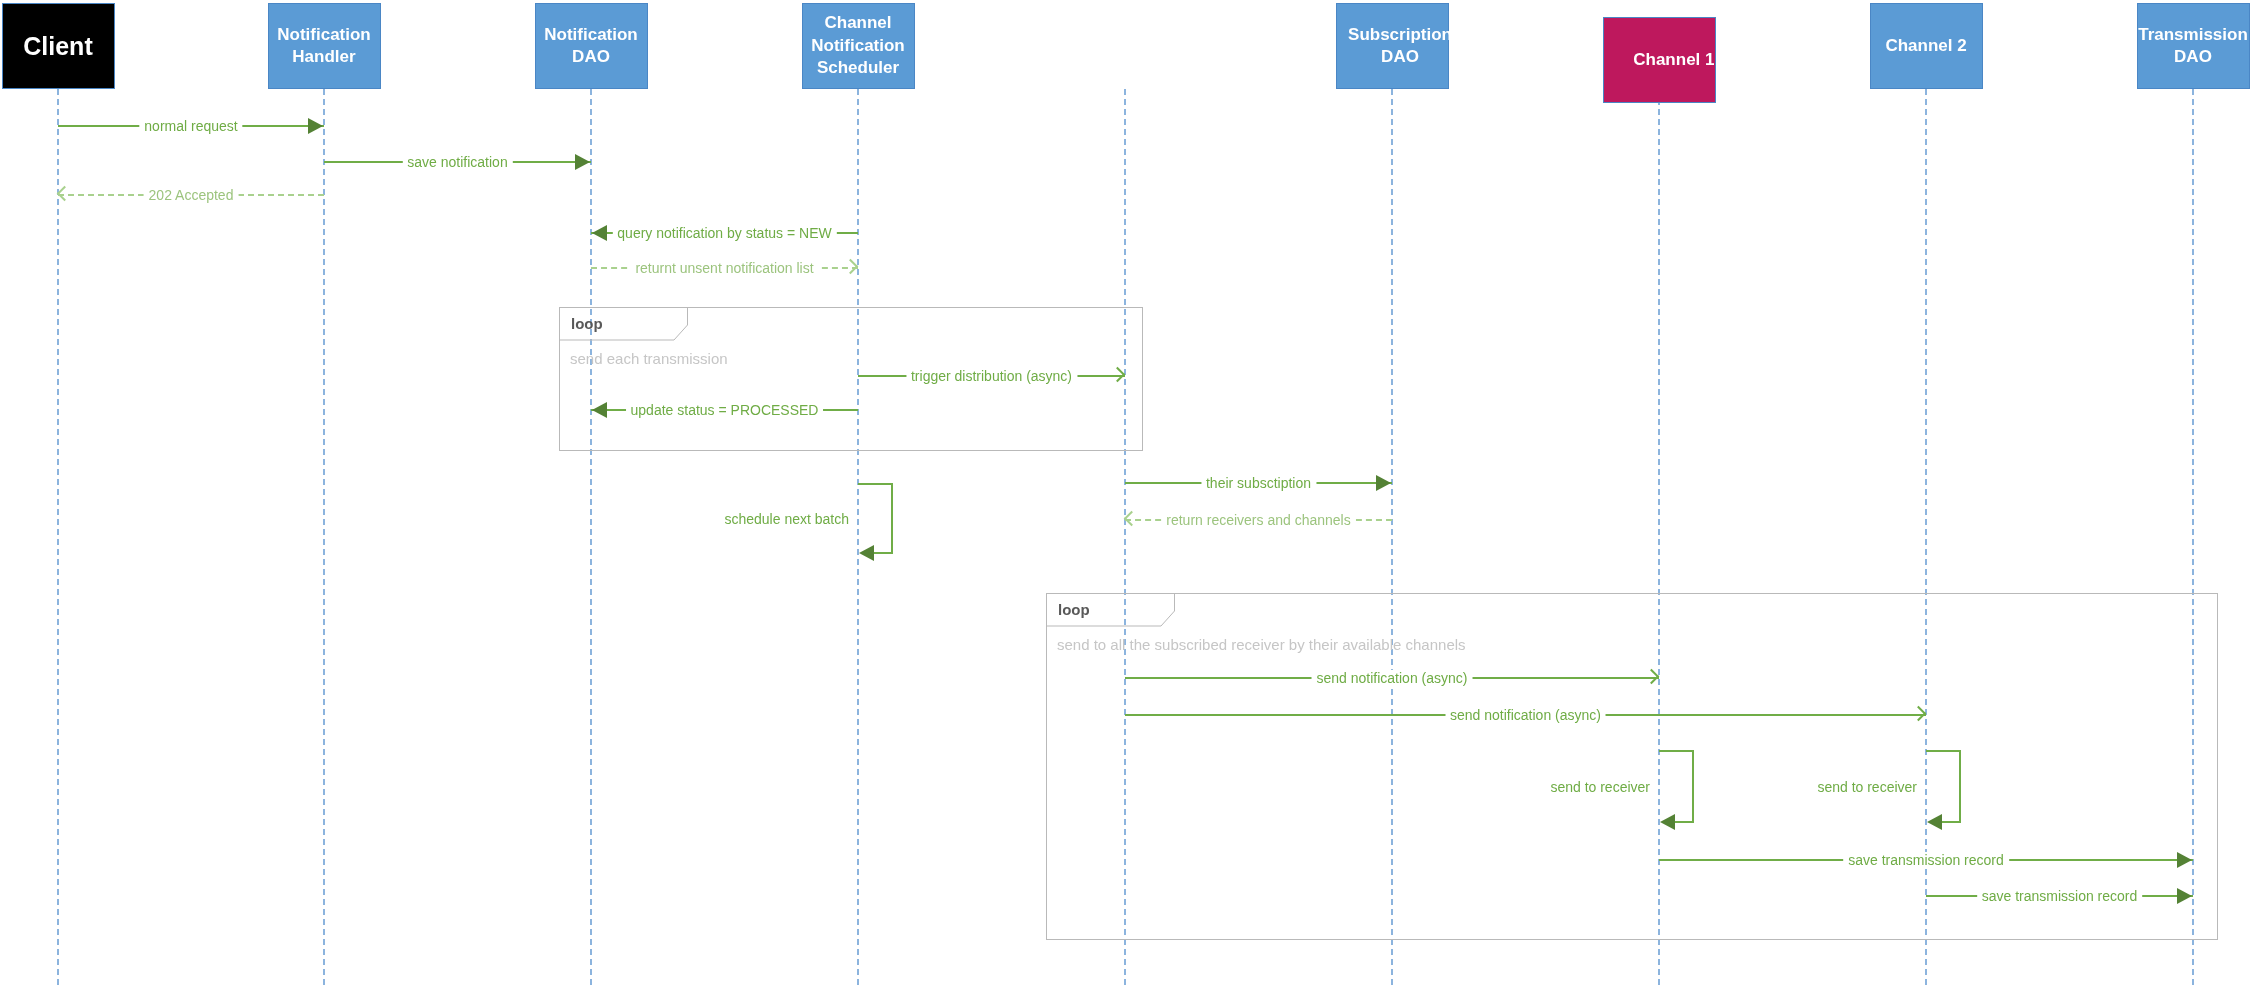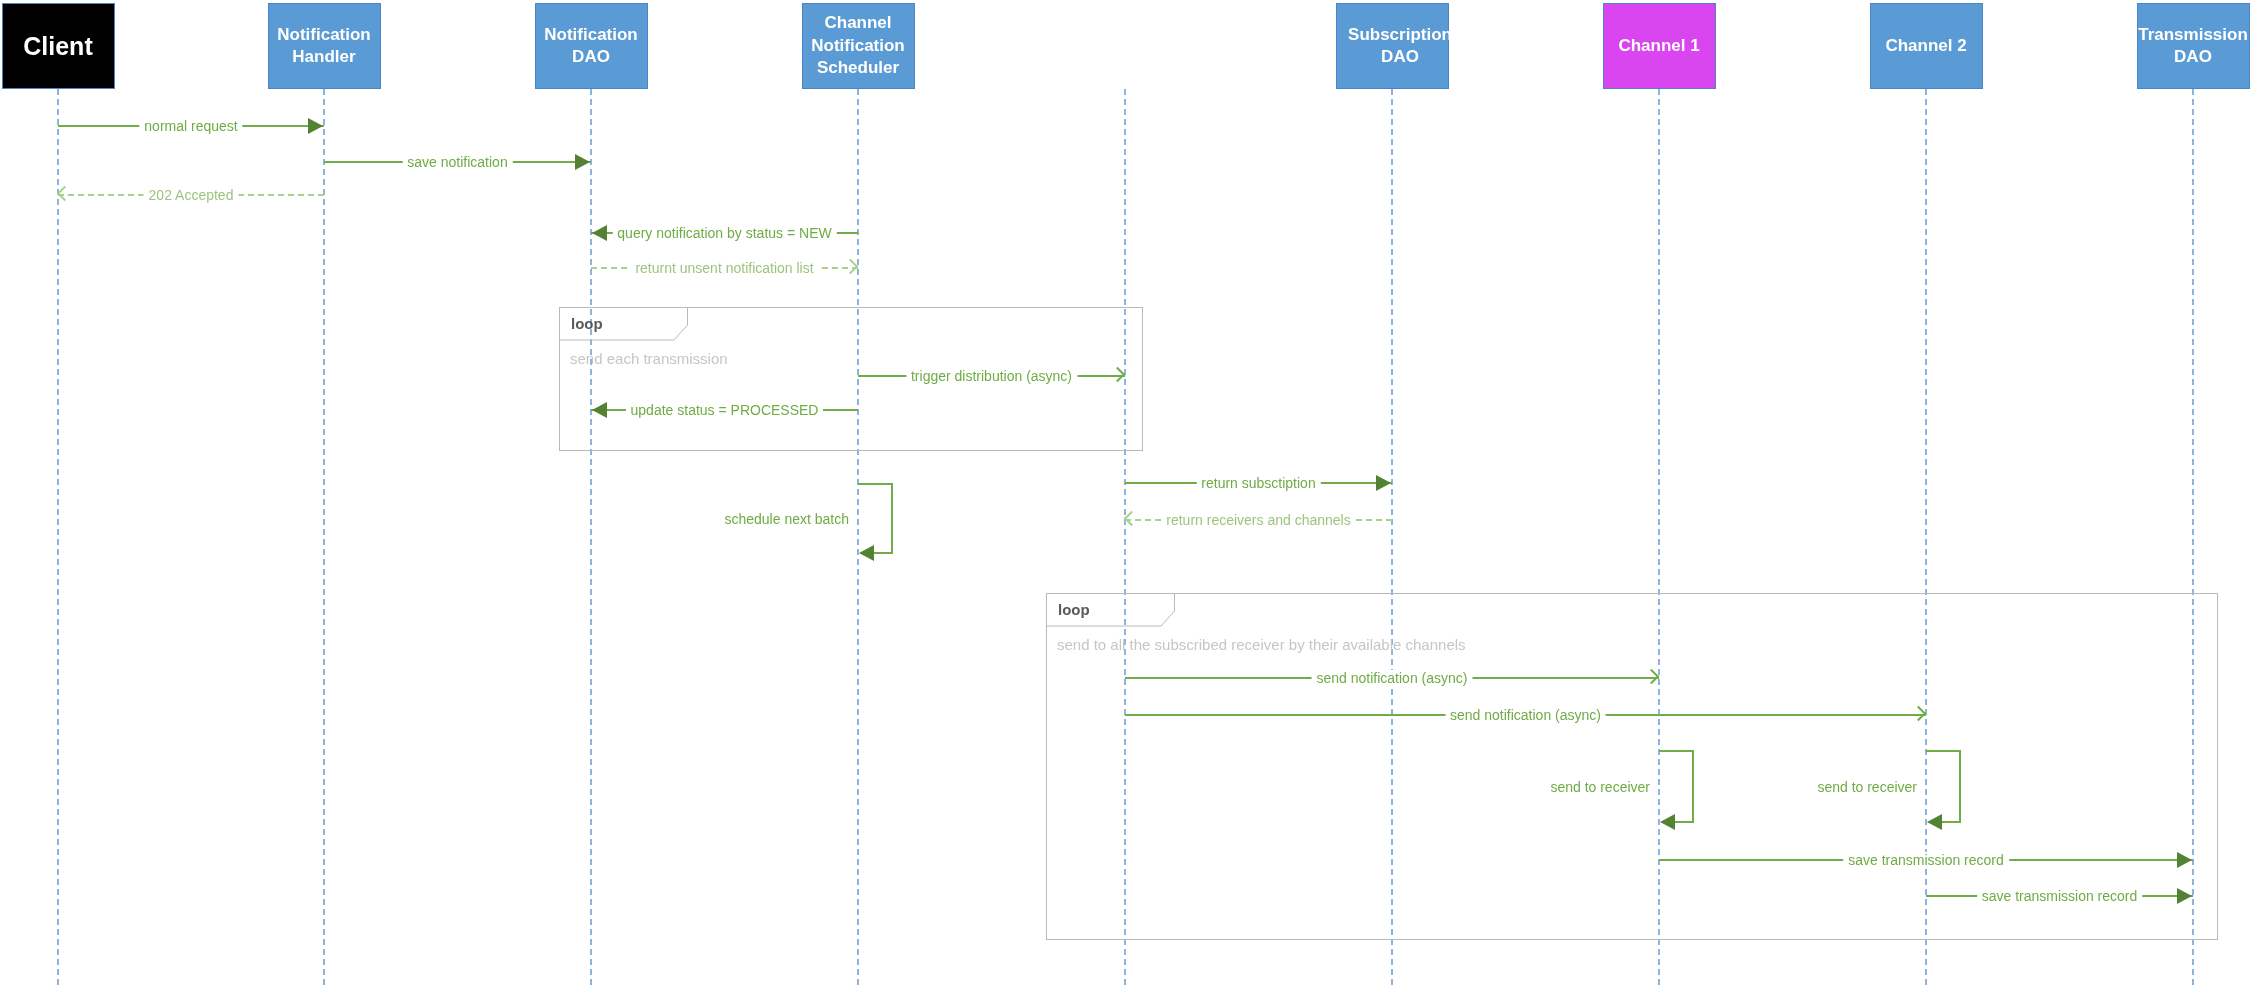--- a/index.html
+++ b/index.html
@@ -58,21 +58,21 @@
     <div class="abs chev" style="top: 261px; border-top: 2px solid rgb(169, 209, 142); border-right: 2px solid rgb(169, 209, 142); transform: rotate(45deg); left: 845px;"></div>
     <div class="abs msg-label" style="left: 724.5px; top: 268px; color: rgb(156, 196, 126); font-size: 14px;">returnt unsent notification list</div>
     <div class="abs" style="left: 858px; top: 375px; width: 267px; height: 2px; background: rgb(112, 173, 71);"></div>
     <div class="abs chev" style="top: 369px; border-top: 2px solid rgb(112, 173, 71); border-right: 2px solid rgb(112, 173, 71); transform: rotate(45deg); left: 1112px;"></div>
     <div class="abs msg-label" style="left: 991.5px; top: 376px; color: rgb(111, 172, 69); font-size: 14px;">trigger distribution (async)</div>
     <div class="abs" style="left: 591px; top: 409px; width: 267px; height: 2px; background: rgb(112, 173, 71);"></div>
     <div class="abs tri" style="top: 402px; border-top: 8px solid transparent; border-bottom: 8px solid transparent; left: 592px; border-right: 15px solid rgb(84, 130, 53);"></div>
     <div class="abs msg-label" style="left: 724.5px; top: 410px; color: rgb(111, 172, 69); font-size: 14px;">update status = PROCESSED</div>
     <div class="abs" style="left: 1125px; top: 482px; width: 267px; height: 2px; background: rgb(112, 173, 71);"></div>
     <div class="abs tri" style="top: 475px; border-top: 8px solid transparent; border-bottom: 8px solid transparent; left: 1376px; border-left: 15px solid rgb(84, 130, 53);"></div>
-    <div class="abs msg-label" style="left: 1258.5px; top: 483px; color: rgb(111, 172, 69); font-size: 14px;">return subsctiption</div>
+    <div class="abs msg-label" style="left: 1258.5px; top: 483px; color: rgb(111, 172, 69); font-size: 14px;">their subsctiption</div>
     <div class="abs" style="left: 858px; top: 483px; width: 35px; height: 2px; background: rgb(112, 173, 71);"></div>
     <div class="abs" style="left: 891px; top: 483px; width: 2px; height: 71px; background: rgb(112, 173, 71);"></div>
     <div class="abs" style="left: 873px; top: 552px; width: 20px; height: 2px; background: rgb(112, 173, 71);"></div>
     <div class="abs tri" style="top: 545px; border-top: 8px solid transparent; border-bottom: 8px solid transparent; left: 859px; border-right: 15px solid rgb(84, 130, 53);"></div>
     <div class="abs self-label" style="left: 849px; top: 518.5px; color: rgb(111, 172, 69); font-size: 14px;">schedule next batch</div>
     <div class="abs" style="left: 1125px; top: 519px; width: 267px; border-top: 2px dashed rgb(169, 209, 142);"></div>
     <div class="abs chev" style="top: 513px; border-top: 2px solid rgb(169, 209, 142); border-right: 2px solid rgb(169, 209, 142); transform: rotate(-135deg); left: 1126px;"></div>
     <div class="abs msg-label" style="left: 1258.5px; top: 520px; color: rgb(156, 196, 126); font-size: 14px;">return receivers and channels</div>
     <div class="abs" style="left: 1125px; top: 677px; width: 534px; height: 2px; background: rgb(112, 173, 71);"></div>
     <div class="abs chev" style="top: 671px; border-top: 2px solid rgb(112, 173, 71); border-right: 2px solid rgb(112, 173, 71); transform: rotate(45deg); left: 1646px;"></div>
@@ -109,21 +109,21 @@
     </div>
     <div class="abs participant" style="left: 801.5px; top: 3px; width: 113px; height: 86px; background: rgb(91, 155, 213); border: 1px solid rgb(74, 134, 197);">
       <span style="color: rgb(255, 255, 255); font-size: 17px;">Channel
 Notification
 Scheduler</span>
     </div>
     <div class="abs participant" style="left: 1335.5px; top: 3px; width: 113px; height: 86px; background: rgb(91, 155, 213); border: 1px solid rgb(74, 134, 197); padding-left: 16px;">
       <span style="color: rgb(255, 255, 255); font-size: 17px;">Subscription
 DAO</span>
     </div>
-    <div class="abs participant" style="left: 1602.5px; top: 3px; width: 113px; height: 86px; background: #d946ef; border: 1px solid rgb(74, 134, 197);">
+    <div class="abs participant" style="left: 1602.5px; top: 17px; width: 113px; height: 86px; background: #be185d; border: 1px solid rgb(74, 134, 197); justify-content: flex-end;">
       <span style="color: rgb(255, 255, 255); font-size: 17px;">Channel 1</span>
     </div>
     <div class="abs participant" style="left: 1869.5px; top: 3px; width: 113px; height: 86px; background: rgb(91, 155, 213); border: 1px solid rgb(74, 134, 197);">
       <span style="color: rgb(255, 255, 255); font-size: 17px;">Channel 2</span>
     </div>
     <div class="abs participant" style="left: 2136.5px; top: 3px; width: 113px; height: 86px; background: rgb(91, 155, 213); border: 1px solid rgb(74, 134, 197);">
       <span style="color: rgb(255, 255, 255); font-size: 17px;">Transmission
 DAO</span>
     </div>
   </div>

